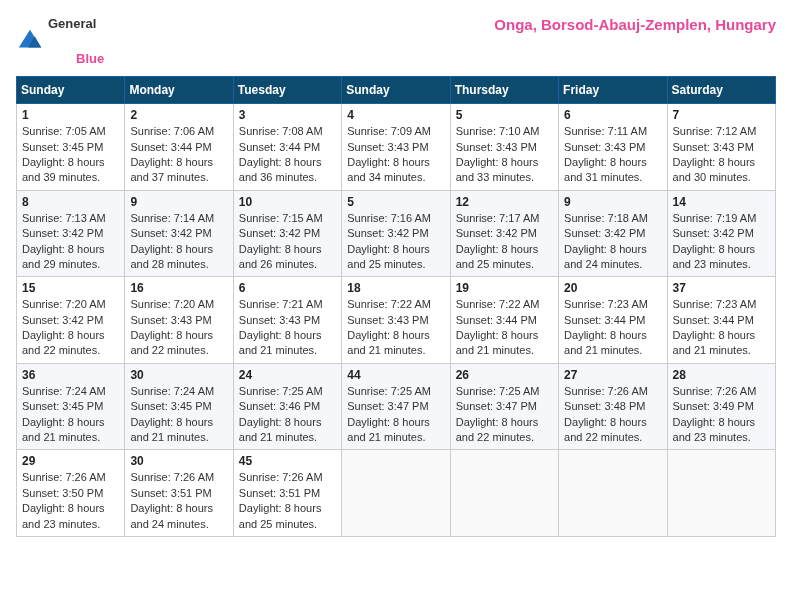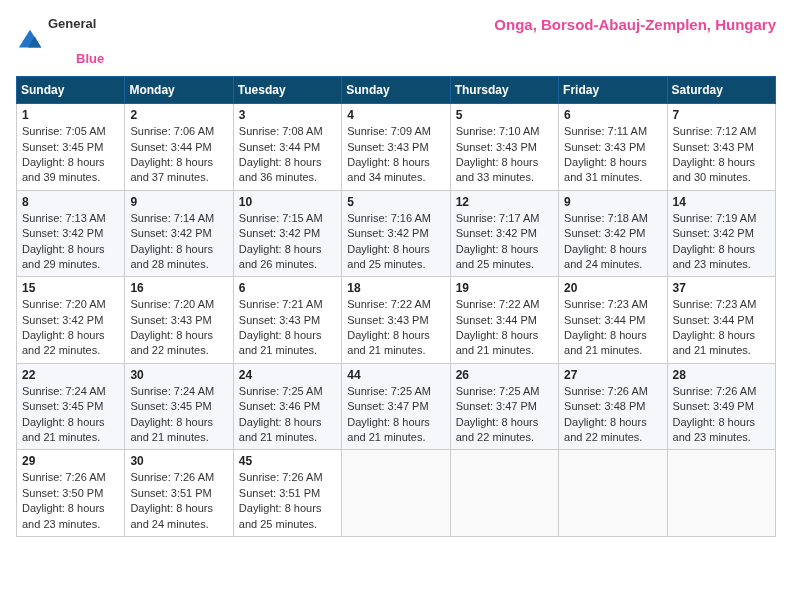--- a/index.html
+++ b/index.html
@@ -291,21 +291,21 @@
         <span class="day-number">37</span>
         <div class="day-info">
           Sunrise: 7:23 AM<br>
           Sunset: 3:44 PM<br>
           Daylight: 8 hours and 21 minutes.
         </div>
       </td>
       </tr>
       <tr>
         <td>
-        <span class="day-number">22</span>
+        <span class="day-number">36</span>
         <div class="day-info">
           Sunrise: 7:24 AM<br>
           Sunset: 3:45 PM<br>
           Daylight: 8 hours and 21 minutes.
         </div>
       </td>
         <td>
         <span class="day-number">30</span>
         <div class="day-info">
           Sunrise: 7:24 AM<br>

